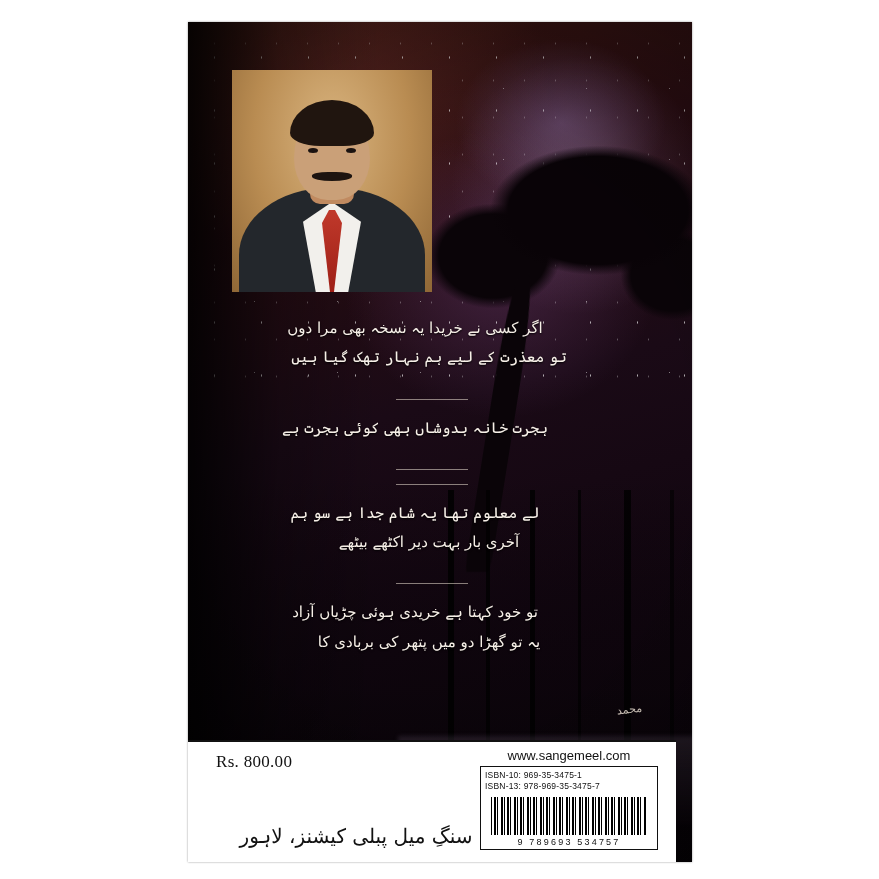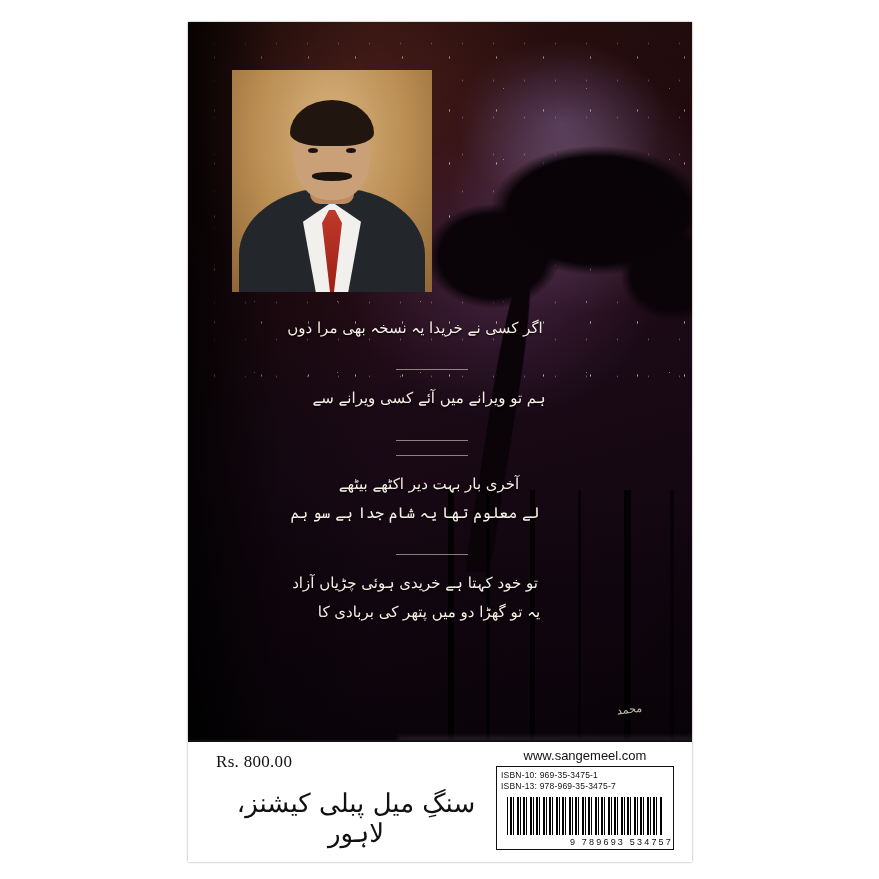--- a/index.html
+++ b/index.html
@@ -237,42 +237,42 @@
     opacity: .85;
     text-align: center;
     line-height: 1.1;
     font-family: "DejaVu Serif", serif;
     transform: rotate(-6deg);
   }
 
   
   .bottom-band {
     position: absolute;
-    left: 0; right: 0; bottom: 0;
+    left: 0; right: 16px; bottom: 0;
     height: 120px;
     background: #ffffff;
     border-top: 2px solid #111;
   }
   .price {
     position: absolute;
     left: 28px; top: 10px;
     font-family: "Liberation Serif", serif;
     font-size: 17px;
     color: #111;
     letter-spacing: .3px;
   }
   .publisher {
     position: absolute;
     left: 18px;
     bottom: 14px;
     width: 300px;
     text-align: center;
     direction: rtl;
     font-family: "DejaVu Serif", "Liberation Serif", serif;
-    font-size: 26px;
+    font-size: 20px;
     color: #111;
     letter-spacing: .5px;
   }
   .website {
     position: absolute;
     right: 18px;
     top: 6px;
     width: 178px;
     text-align: center;
     font-family: "Liberation Sans", sans-serif;
@@ -310,21 +310,21 @@
       #000 0px, #000 1px, #fff 1px, #fff 3px,
       #000 3px, #000 5px, #fff 5px, #fff 6px,
       #000 6px, #000 7px, #fff 7px, #fff 10px,
       #000 10px, #000 12px, #fff 12px, #fff 13px
     );
   }
   .bars-digits {
     position: absolute;
     left: 0; right: 0;
     bottom: 2px;
-    text-align: right;
+    text-align: center;
     font-size: 9px;
     letter-spacing: 2.2px;
     color: #111;
   }
 </style>
 </head>
 <body>
 
 <div id="page">
 
@@ -350,33 +350,34 @@
       <div class="ph-hair"></div>
       <div class="ph-eye l"></div>
       <div class="ph-eye r"></div>
       <div class="ph-mustache"></div>
     </div>
 
     <div class="poem-area">
 
       <div class="stanza">
         <div class="verse indent-a">اگر کسی نے خریدا یہ نسخہ بھی مرا دوں</div>
+        <div class="verse indent-b">تو معذرت کے لیے ہم نہار تھک گیا ہیں</div>
       </div>
       <div class="rule"></div>
 
       <div class="stanza">
-        <div class="verse indent-b">ہم تو ویرانے میں آئے کسی ویرانے سے</div>
+        <div class="verse indent-a">ہجرت خانہ بدوشاں بھی کوئی ہجرت ہے</div>
       </div>
       <div class="rule"></div>
 
       <div class="rule"></div>
 
       <div class="stanza">
+        <div class="verse indent-a">لے معلوم تھا یہ شام جدا ہے سو ہم</div>
         <div class="verse indent-b">آخری بار بہت دیر اکٹھے بیٹھے</div>
-        <div class="verse indent-a">لے معلوم تھا یہ شام جدا ہے سو ہم</div>
       </div>
       <div class="rule"></div>
 
       <div class="stanza">
         <div class="verse indent-a">تو خود کہتا ہے خریدی ہوئی چڑیاں آزاد</div>
         <div class="verse indent-b">یہ تو گھڑا دو میں پتھر کی بربادی کا</div>
       </div>
 
     </div>
 

